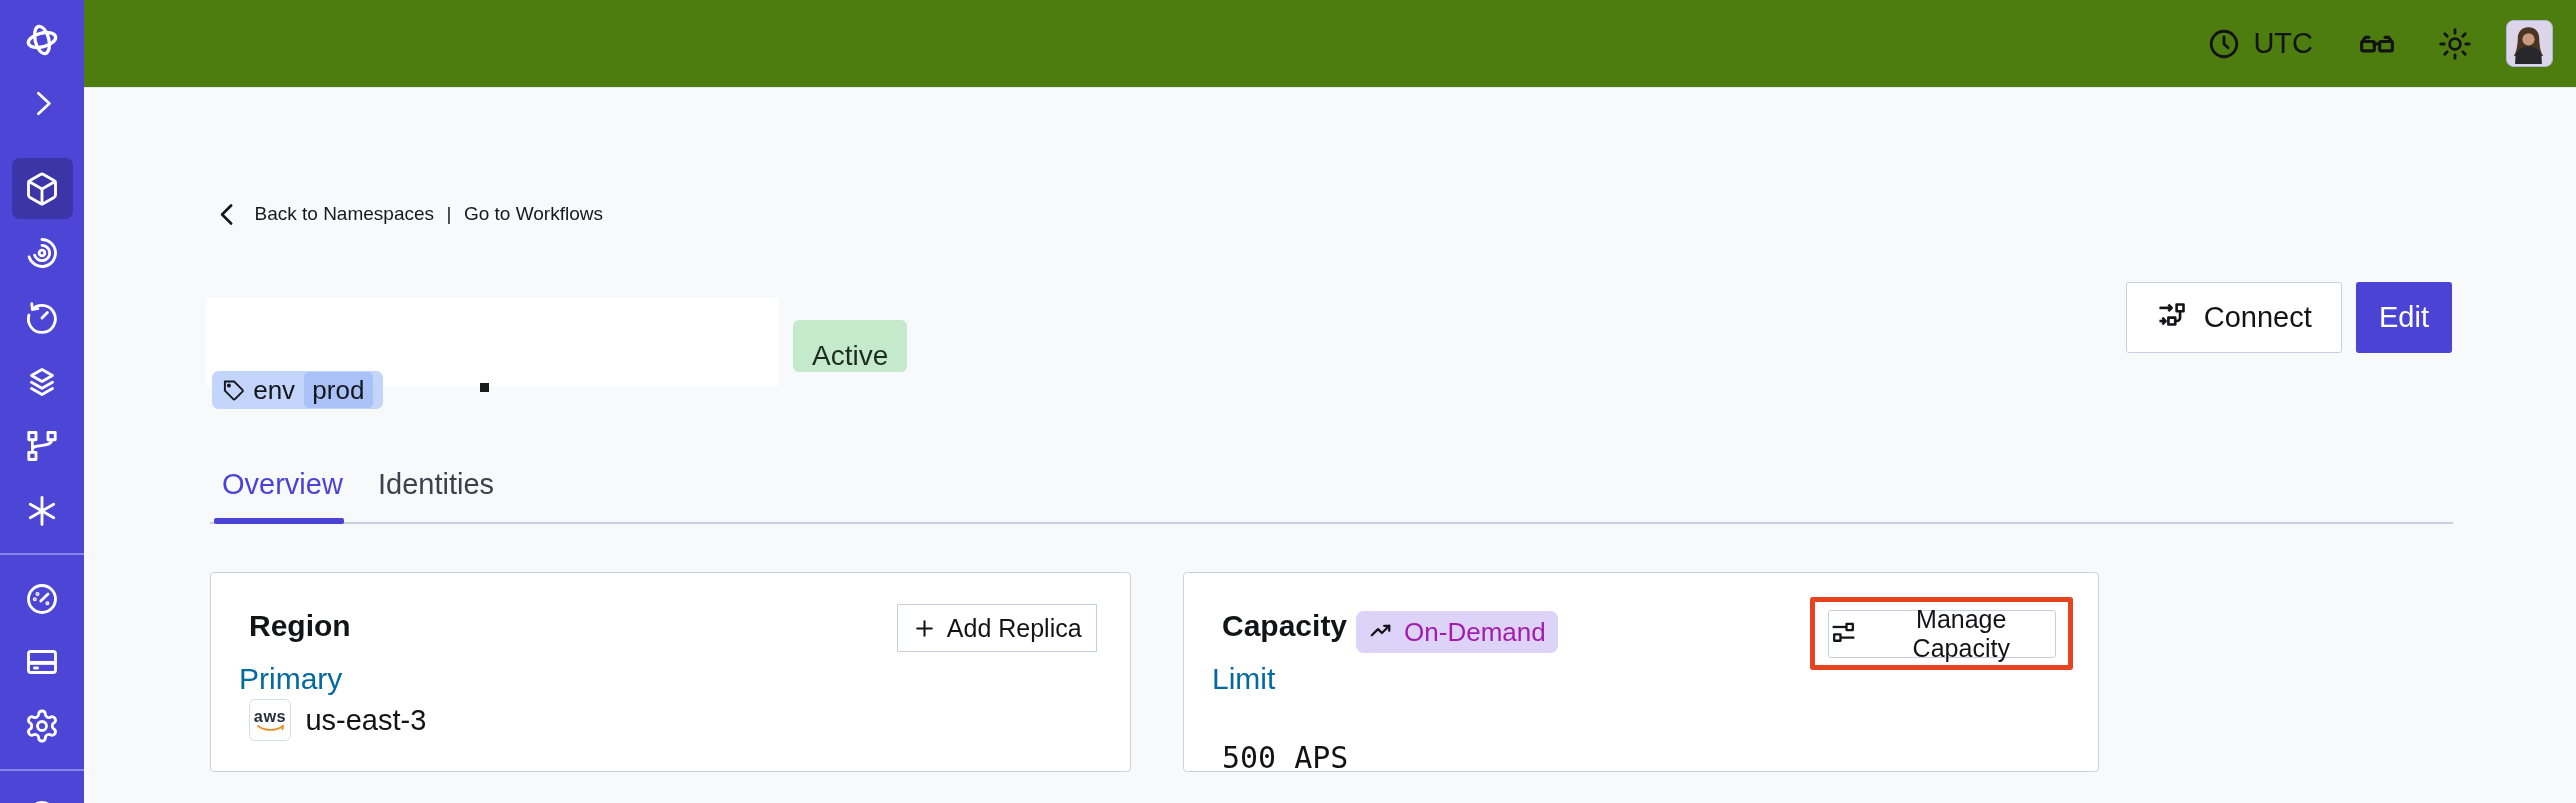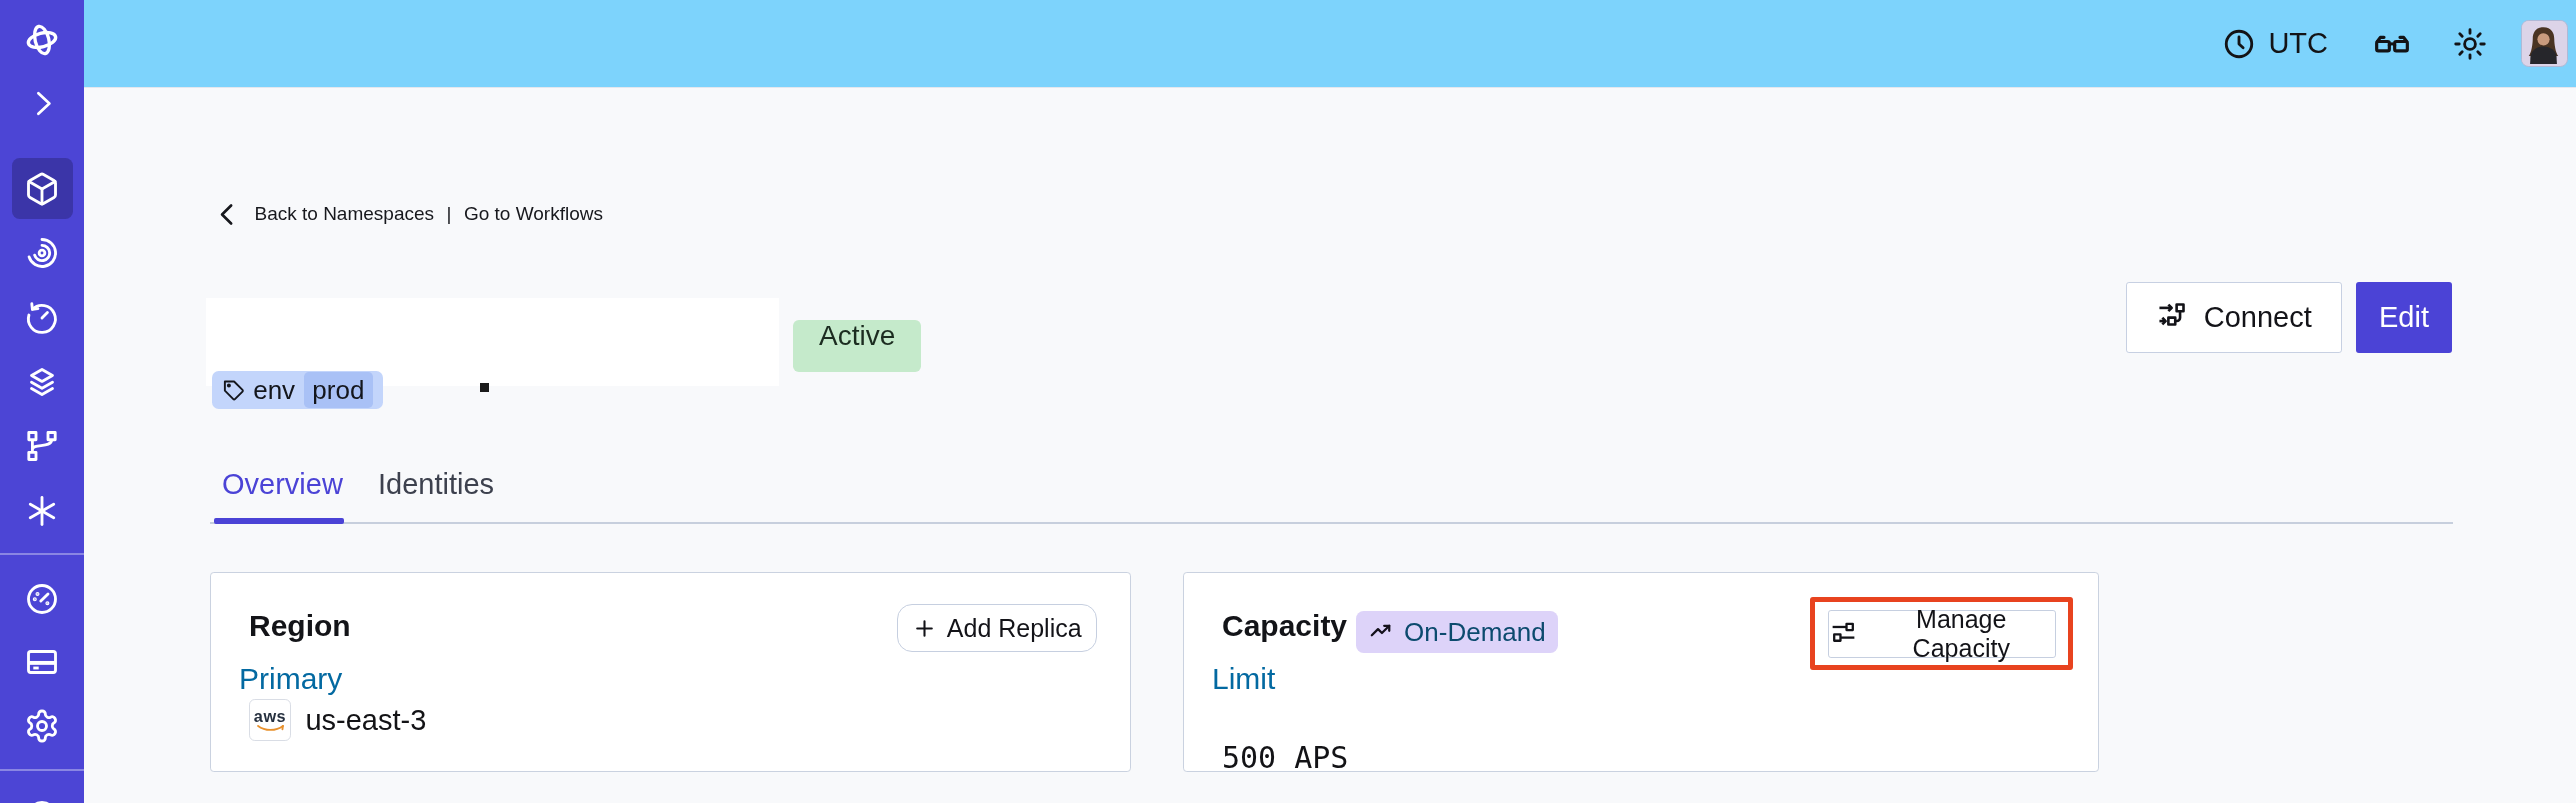--- a/index.html
+++ b/index.html
@@ -6,23 +6,23 @@
     --accent:#4B43D6; --sidebar:#4C45D5; --sidebar-active:#3B35A8;
     --status-active-bg:#C5EACB; --tag-bg:#C3D5FB; --tag-value-bg:#A9C1F6;
     --ondemand-bg:#DDD3F9; --annotation:#E8431F; --page-bg:#F8F9FB; --card-border:#CAD2E0;
   }
   *{margin:0;padding:0;box-sizing:border-box;}
   html,body{background:#fff;}
   .app{position:relative;width:2576px;height:804px;background:var(--page-bg);
        font-family:"Liberation Sans",sans-serif;color:#16171D;overflow:hidden;}
 
   
-  .topbar{position:absolute;left:84px;top:0;right:0;height:88px;background:#7dd3fc;
+  .topbar{position:absolute;left:84px;top:0;right:0;height:88px;background:#4d7c0f;
           border-bottom:1.9px solid #E4E7EE;display:flex;align-items:center;justify-content:flex-end;
-          padding-right:8px;}
+          padding-right:23px;}
   .tz{display:flex;align-items:center;gap:12.5px;font-size:29px;color:#131316;cursor:pointer;}
   .iconbtn{display:flex;align-items:center;justify-content:center;cursor:pointer;background:none;border:none;}
   .glasses-btn{margin-left:44px;}
   .sun-btn{margin-left:40px;}
   .avatar{margin-left:33px;width:47px;height:47px;border-radius:7.7px;border:1.9px solid #AFB9D6;
           overflow:hidden;cursor:pointer;background:#DCD4E8;}
   .avatar svg{display:block;}
 
   
   .sidebar{position:absolute;left:0;top:0;width:84px;height:804px;background:var(--sidebar);z-index:5;}
@@ -33,23 +33,23 @@
   .nav-item svg{stroke:#fff;}
 
   
   .breadcrumb{position:absolute;left:213px;top:192px;height:44px;display:flex;align-items:center;
               gap:12.5px;font-size:19px;font-weight:500;color:#17181D;}
   .crumb-link{cursor:pointer;}
 
   
   .redaction{position:absolute;left:206px;top:298px;width:573px;height:88px;background:#FFFFFF;}
   .redaction-dot{position:absolute;left:480px;top:383px;width:8.6px;height:8.6px;background:#1B1B1B;}
-  .status-badge{position:absolute;left:793px;top:320px;height:52px;padding:0 26px;
+  .status-badge{position:absolute;left:793px;top:320px;height:52px;padding:0 19px;
                 background:var(--status-active-bg);color:#1C2C20;font-size:28px;border-radius:5.8px;
-                display:flex;align-items:flex-start;}
+                display:flex;align-items:flex-end;}
   .connect-btn{position:absolute;left:2126px;top:282px;width:216px;height:71px;background:#fff;
                border:1.9px solid #C7D0E2;border-radius:2.9px;display:flex;align-items:center;
                justify-content:center;gap:14.4px;font-size:29px;color:#131318;cursor:pointer;}
   .edit-btn{position:absolute;left:2356px;top:282px;width:96px;height:71px;background:var(--accent);
             color:#fff;font-size:29px;border:none;border-radius:2.9px;display:flex;align-items:center;
             justify-content:center;cursor:pointer;}
 
   .tag-chip{position:absolute;left:212px;top:371px;height:38px;padding:0 10.5px 0 9.6px;
             background:var(--tag-bg);border-radius:6.7px;display:inline-flex;align-items:center;
             gap:8.6px;font-size:26px;color:#14161C;}
@@ -65,28 +65,28 @@
   
   .card{position:absolute;top:572px;height:200px;background:#fff;border:1.9px solid var(--card-border);border-radius:3.8px;}
   .card-region{left:210px;width:921px;}
   .card-capacity{left:1183px;width:916px;}
   .card-retention{left:2149px;width:304px;}
   .card-title{position:absolute;left:38px;top:35px;font-size:30px;font-weight:700;color:#131418;line-height:35px;}
   .card-retention .card-title{left:39px;}
   .field-label{position:absolute;left:28px;top:90px;font-size:30px;color:#0369a1;line-height:31px;}
   .add-replica{position:absolute;right:33px;top:31px;height:48px;padding:0 14.4px;display:flex;
                align-items:center;gap:9.6px;font-size:25px;background:#fff;border:1.9px solid #C6CFE0;
-               border-radius:15px;color:#131318;cursor:pointer;}
+               border-radius:0;color:#131318;cursor:pointer;}
   .region-value{position:absolute;left:38px;top:126px;display:flex;align-items:center;gap:14.4px;
                 font-size:29px;color:#131316;}
   .aws-chip{width:42px;height:42px;border:1.9px solid #D9DDE5;border-radius:5.8px;background:#fff;
             display:flex;flex-direction:column;align-items:center;justify-content:center;line-height:1;}
   .aws-chip .aws-word{font-size:16.3px;font-weight:700;color:#26303F;letter-spacing:0.5px;}
   .ondemand{position:absolute;left:172px;top:38px;height:42px;padding:0 12.5px;background:var(--ondemand-bg);
-            border-radius:7.7px;display:flex;align-items:center;gap:8.6px;font-size:26px;color:#0c4a6e;}
+            border-radius:7.7px;display:flex;align-items:center;gap:8.6px;font-size:26px;color:#a21caf;}
   .annotation{position:absolute;left:626px;top:24px;width:263px;height:73px;border:5.8px solid var(--annotation);
               border-radius:2.9px;display:flex;align-items:center;justify-content:center;}
   .manage-btn{width:228px;height:48px;background:#fff;border:1.9px solid #C6CFE0;border-radius:2.9px;
               display:flex;align-items:center;justify-content:center;gap:10.5px;font-size:25px;
               color:#131318;cursor:pointer;}
   .mono-value{position:absolute;left:38px;top:126px;font-family:"DejaVu Sans Mono",monospace;
               font-size:30px;color:#131316;line-height:38px;margin-top:40px;}
   .card-retention .mono-value{left:39px;}
   svg{flex:none;}
 </style>

